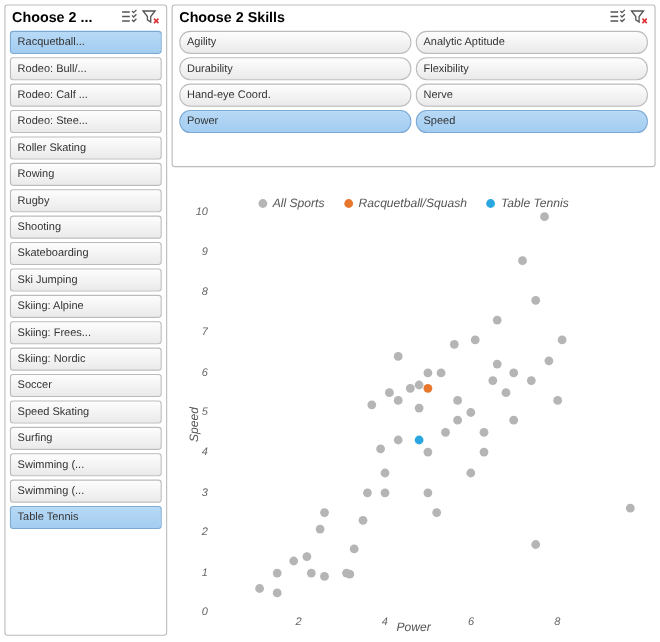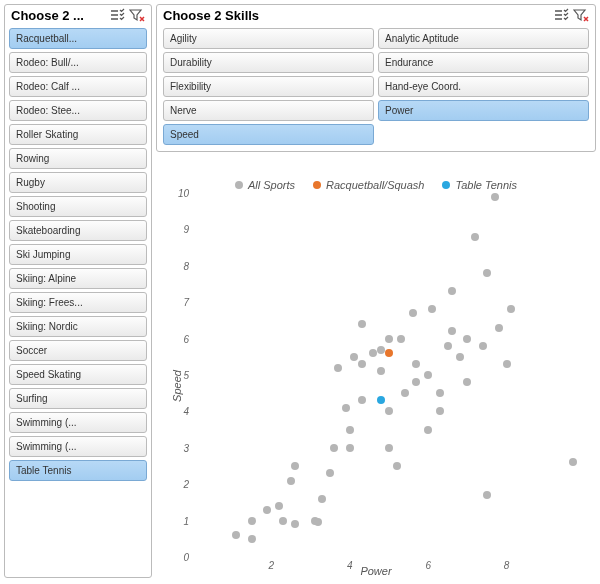--- a/index.html
+++ b/index.html
@@ -73,21 +73,21 @@
   .slicer-item.selected {
     background: linear-gradient(#b7d9f6, #a3cdf1);
     border-color: #7aa9d4;
   }
   .skills-grid {
     display: grid;
     grid-template-columns: 1fr 1fr;
     gap: 3px 4px;
     padding: 3px 6px 6px 6px;
   }
-  .skills-grid .slicer-item { margin-bottom: 0; }
+  .skills-grid .slicer-item { margin-bottom: 0; border-radius: 10px; }
   .legend {
     display: flex;
     justify-content: center;
     gap: 18px;
     padding: 6px 0 2px 0;
     font-size: 11px;
     color: #555;
   }
   .legend-item { display: flex; align-items: center; gap: 5px; }
   .legend-dot { width: 8px; height: 8px; border-radius: 50%; }
@@ -168,21 +168,20 @@
         </svg>
       <svg class="hicon" viewBox="0 0 16 16">
           <path d="M1 2h11l-4 5v5l-3-2V7z" fill="none" stroke="#555" stroke-width="1.2"></path>
           <path d="M11 9l4 4M15 9l-4 4" stroke="#d33" stroke-width="1.5"></path>
         </svg>
     </div>
     <div class="skills-grid" id="skills-grid">
         <div class="slicer-item">Agility</div>
         <div class="slicer-item">Analytic Aptitude</div>
         <div class="slicer-item">Durability</div>
-        <div class="slicer-item">Endurance</div>
         <div class="slicer-item">Flexibility</div>
         <div class="slicer-item">Hand-eye Coord.</div>
         <div class="slicer-item">Nerve</div>
         <div class="slicer-item selected">Power</div>
         <div class="slicer-item selected">Speed</div>
       </div>
   </div>
 
   <div class="chart-panel" style="display:flex;flex-direction:column;font-style:italic;">
     <div class="legend" id="legend">

